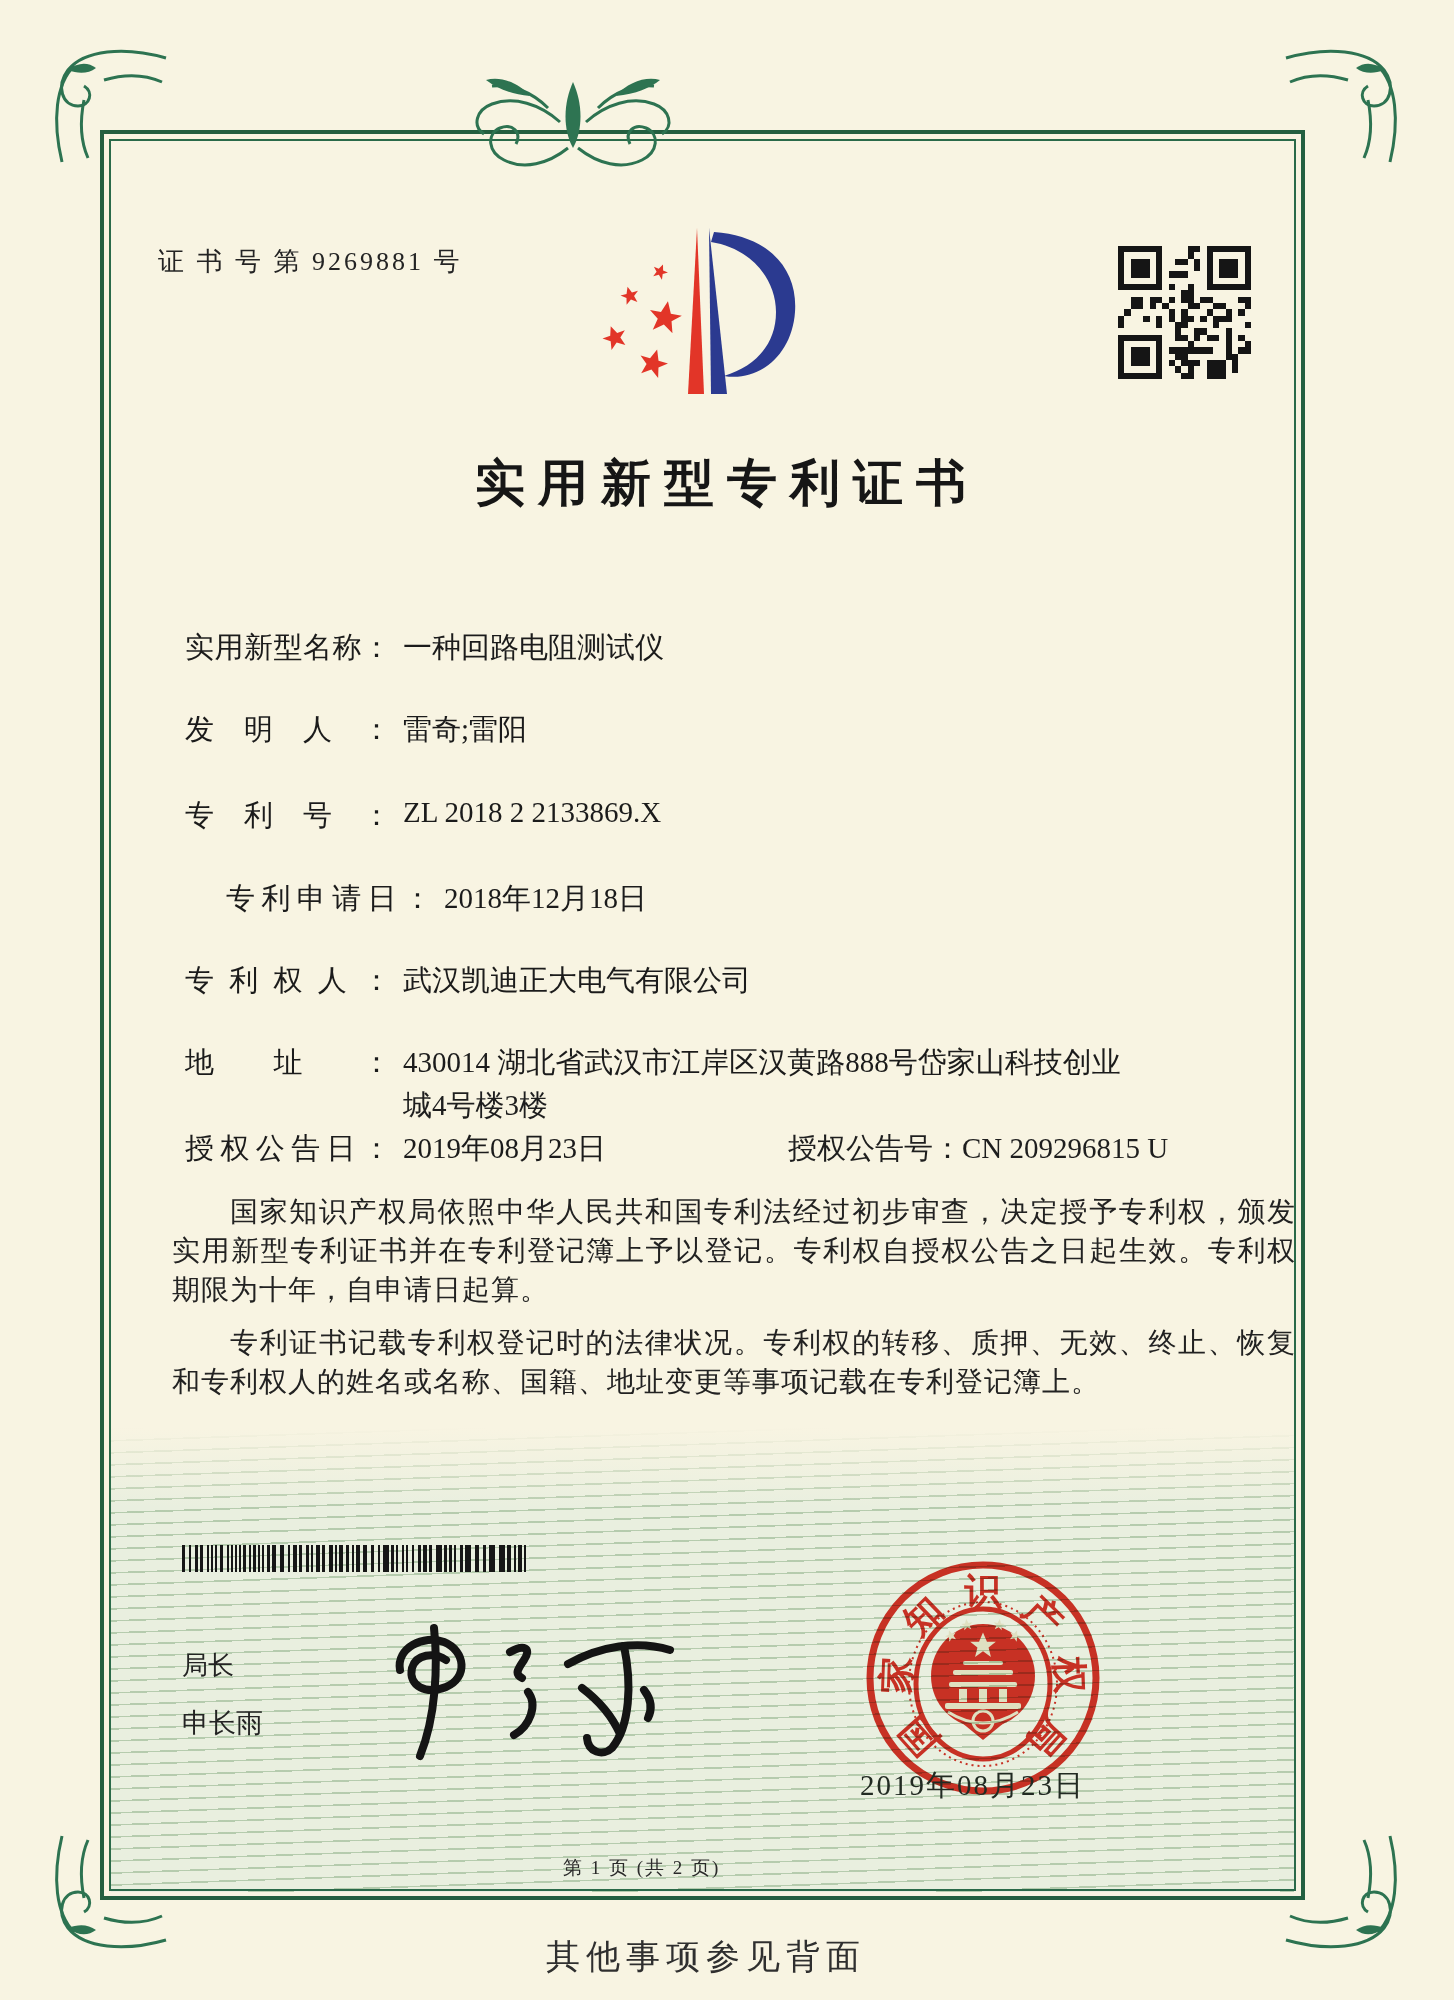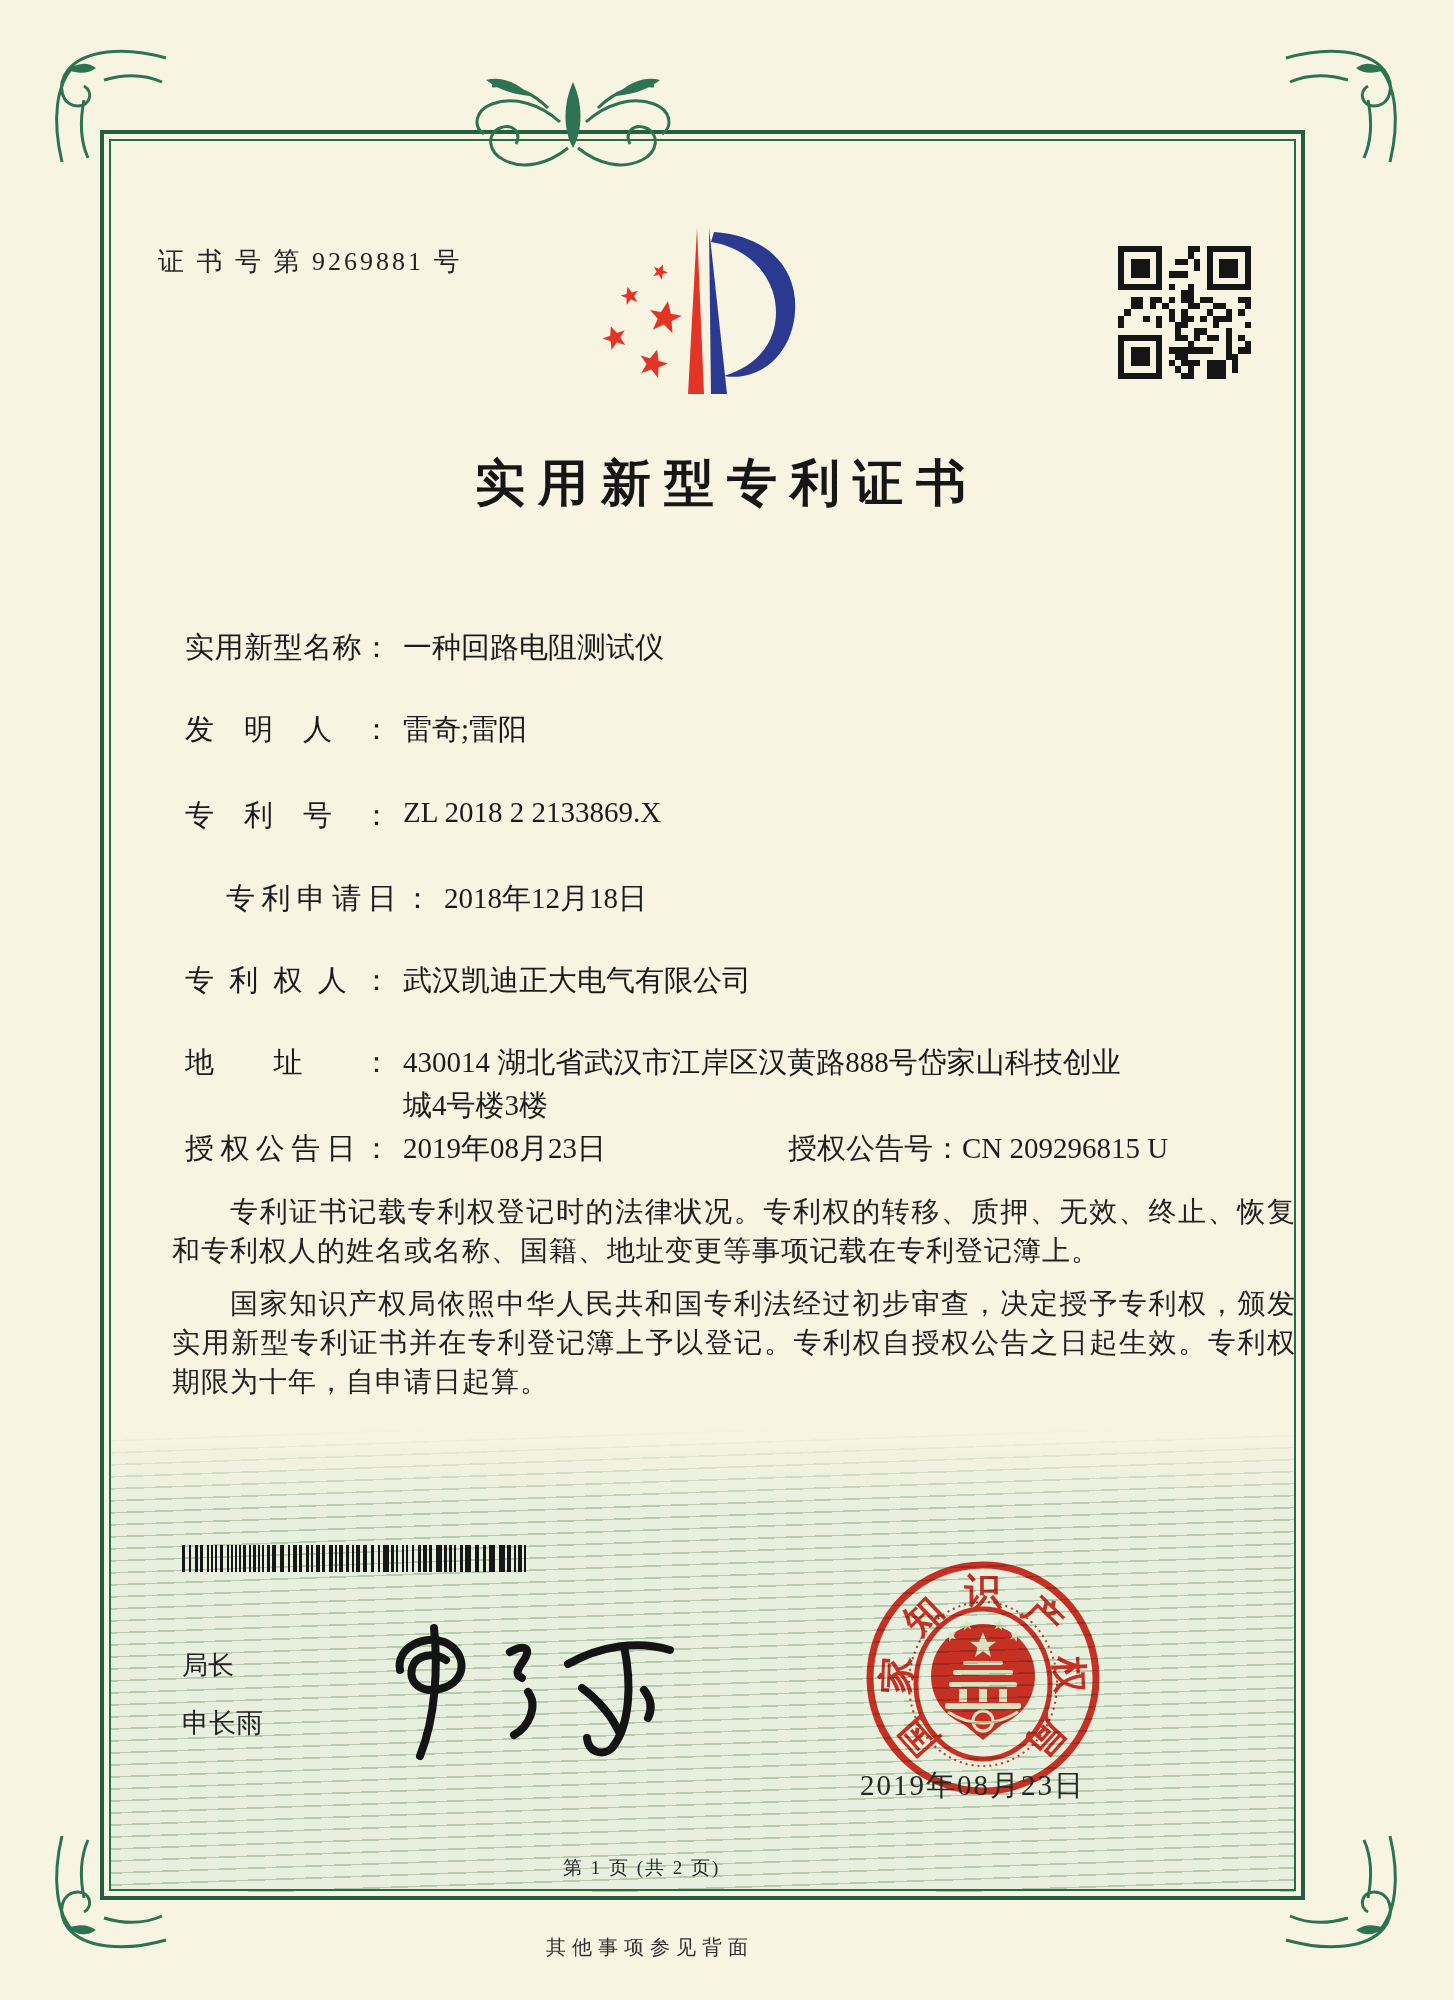--- a/index.html
+++ b/index.html
@@ -69,21 +69,21 @@
   .barcode{left:182px;top:1545px;z-index:3;}
   .director-title{left:182px;top:1648px;font-size:26px;z-index:3;
     font-family:"Liberation Sans","DejaVu Sans",sans-serif;color:#232323;}
   .director-name{left:182px;top:1705px;font-size:27px;z-index:3;
     font-family:"Liberation Sans","DejaVu Sans",sans-serif;color:#232323;}
   .signature-svg{left:372px;top:1608px;z-index:3;}
   .seal-svg{left:850px;top:1542px;z-index:4;mix-blend-mode:multiply;opacity:.95;}
   .seal-char{font-size:37px;font-weight:700;fill:#d8291d;font-family:"Liberation Serif",serif;}
   .seal-date{left:860px;top:1766px;font-size:29px;letter-spacing:2px;color:#212a22;z-index:5;}
   .page-indicator{left:563px;top:1855px;font-size:19px;letter-spacing:2px;color:#2a2a2a;z-index:3;}
-  .back-note{left:546px;top:1934px;font-size:20px;letter-spacing:6px;color:#2f2f2f;z-index:3;}
+  .back-note{left:546px;top:1934px;font-size:34px;letter-spacing:6px;color:#2f2f2f;z-index:3;}
 
   
   .ornament{z-index:7;pointer-events:none;}
   .orn-tl{left:44px;top:40px;}
   .orn-tr{left:1268px;top:40px;transform:scaleX(-1);}
   .orn-bl{left:44px;top:1818px;transform:scaleY(-1);}
   .orn-br{left:1268px;top:1818px;transform:scale(-1,-1);}
   .orn-top{left:428px;top:52px;}
 </style>
 </head>
@@ -256,22 +256,22 @@
 </div>
 <div class="abs f5b">城4号楼3楼</div>
 <div class="abs frow fg">
   <span class="label">授权公告日：</span><span class="value">2019年08月23日</span>
 </div>
 <div class="abs grant-right">
   <span>授权公告号：</span><span>CN 209296815 U</span>
 </div>
 
 <div class="abs paras">
+  <p>国家知识产权局依照中华人民共和国专利法经过初步审查，决定授予专利权，颁发实用新型专利证书并在专利登记簿上予以登记。专利权自授权公告之日起生效。专利权期限为十年，自申请日起算。</p>
   <p>专利证书记载专利权登记时的法律状况。专利权的转移、质押、无效、终止、恢复和专利权人的姓名或名称、国籍、地址变更等事项记载在专利登记簿上。</p>
-  <p>国家知识产权局依照中华人民共和国专利法经过初步审查，决定授予专利权，颁发实用新型专利证书并在专利登记簿上予以登记。专利权自授权公告之日起生效。专利权期限为十年，自申请日起算。</p>
 </div>
 
 <svg class="abs barcode" id="barcode-svg" width="349" height="27" shape-rendering="crispEdges">
     <rect x="0" y="0" width="3" height="27" fill="#161616"></rect>
     <rect x="7" y="0" width="2" height="27" fill="#161616"></rect>
     <rect x="13" y="0" width="3" height="27" fill="#161616"></rect>
     <rect x="18" y="0" width="3" height="27" fill="#161616"></rect>
     <rect x="25" y="0" width="2" height="27" fill="#161616"></rect>
     <rect x="29" y="0" width="2" height="27" fill="#161616"></rect>
     <rect x="33" y="0" width="2" height="27" fill="#161616"></rect>

